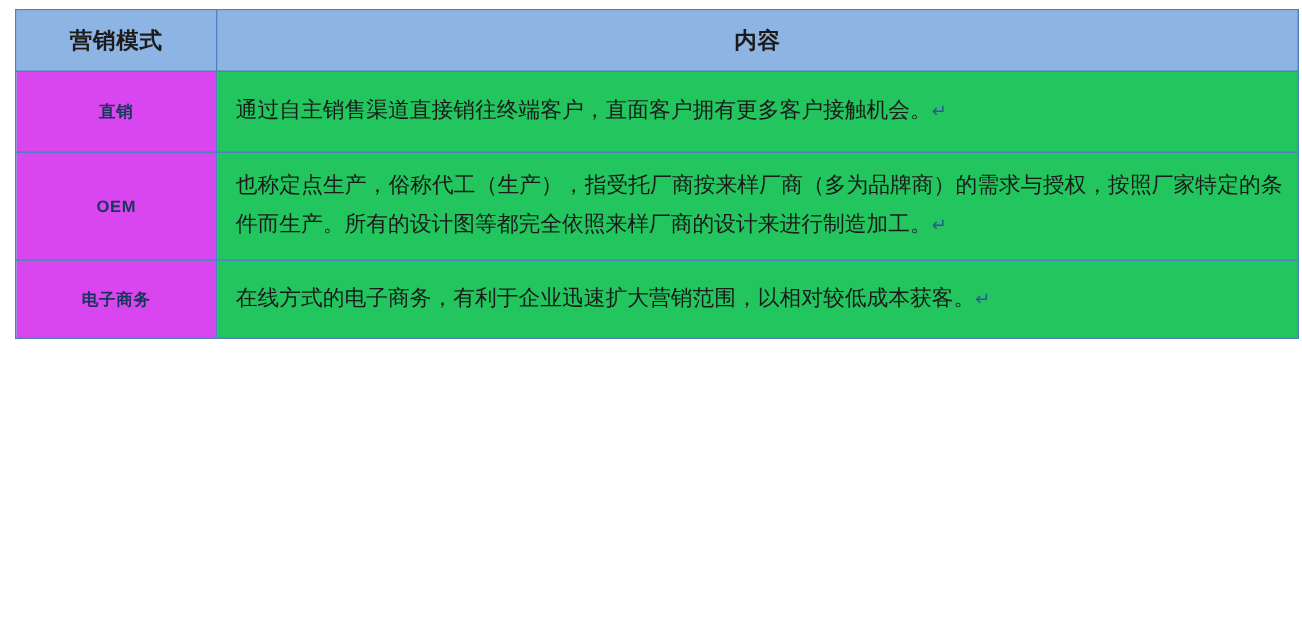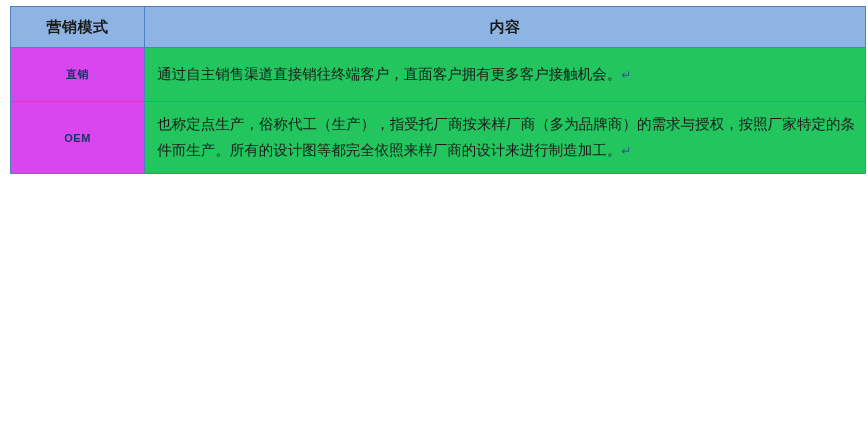--- a/index.html
+++ b/index.html
@@ -96,15 +96,21 @@
         <td class="content-cell">
           <p class="para"><span>通过自主销售渠道直接销往终端客户，直面客户拥有更多客户接触机会。</span><span class="pilcrow">↵</span></p>
         </td>
       </tr>
       <tr class="row-h5">
         <td class="mode-cell">OEM</td>
         <td class="content-cell">
           <p class="para"><span>也称定点生产，俗称代工（生产），指受托厂商按来样厂商（多为品牌商）的需求与授权，按照厂家特定的条件而生产。所有的设计图等都完全依照来样厂商的设计来进行制造加工。</span><span class="pilcrow">↵</span></p>
         </td>
       </tr>
+      <tr class="row-h6">
+        <td class="mode-cell">电子商务</td>
+        <td class="content-cell">
+          <p class="para"><span>在线方式的电子商务，有利于企业迅速扩大营销范围，以相对较低成本获客。</span><span class="pilcrow">↵</span></p>
+        </td>
+      </tr>
     </tbody>
   </table>
 </div>
 
 </body></html>

